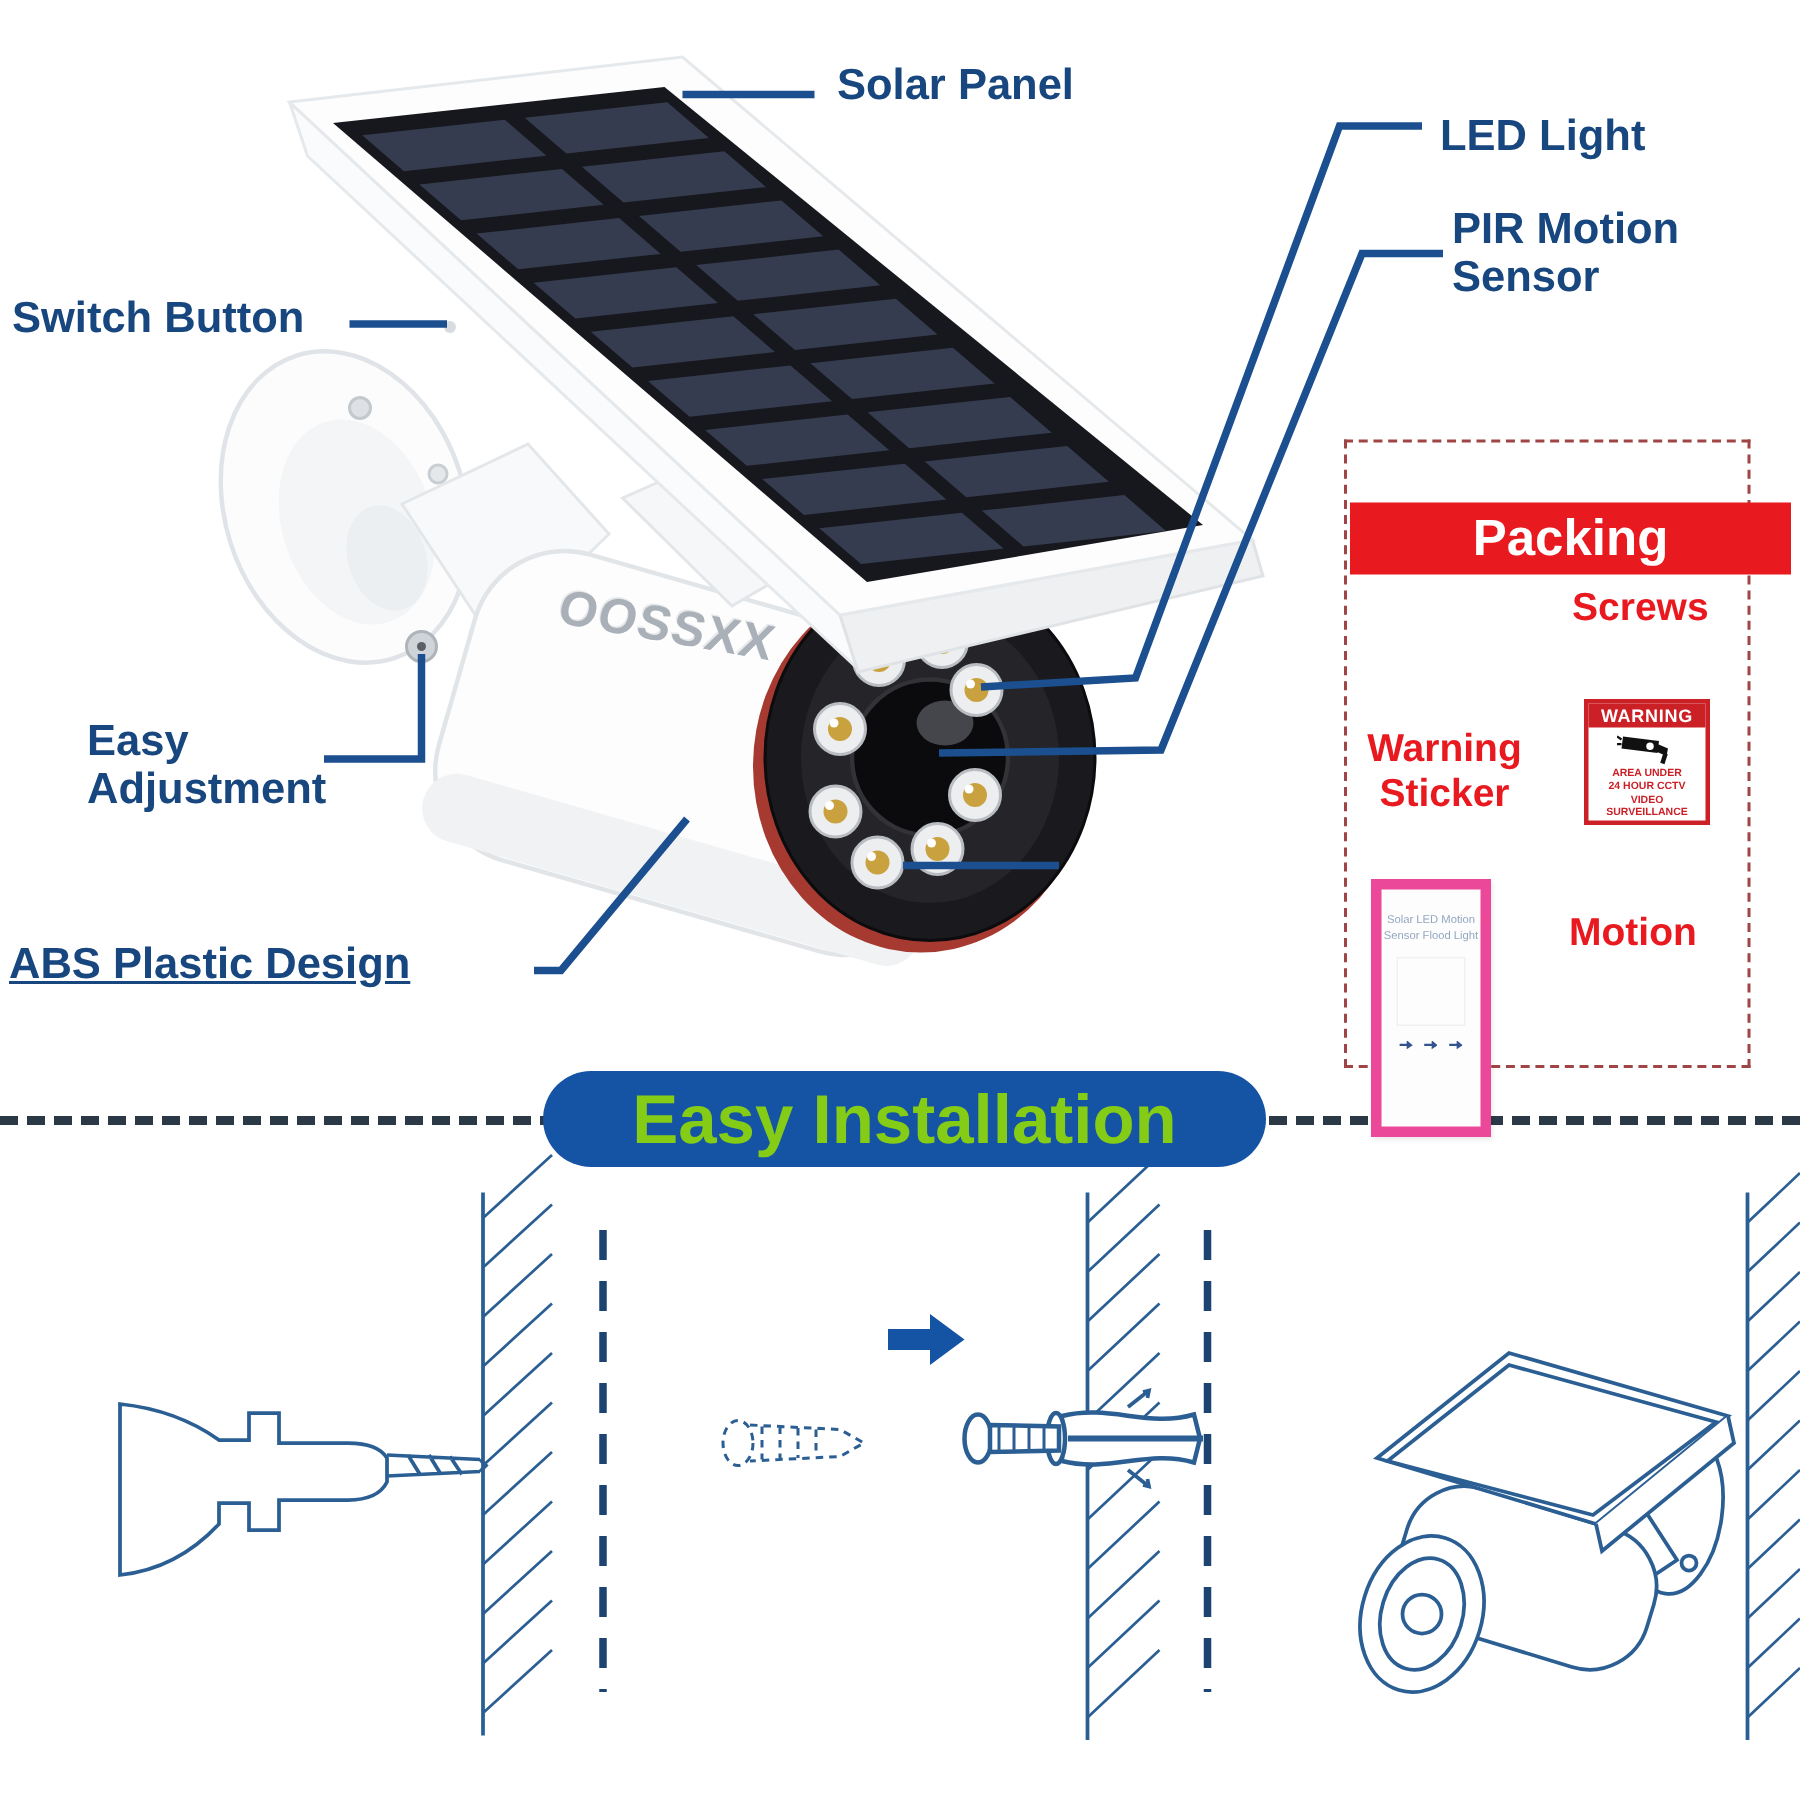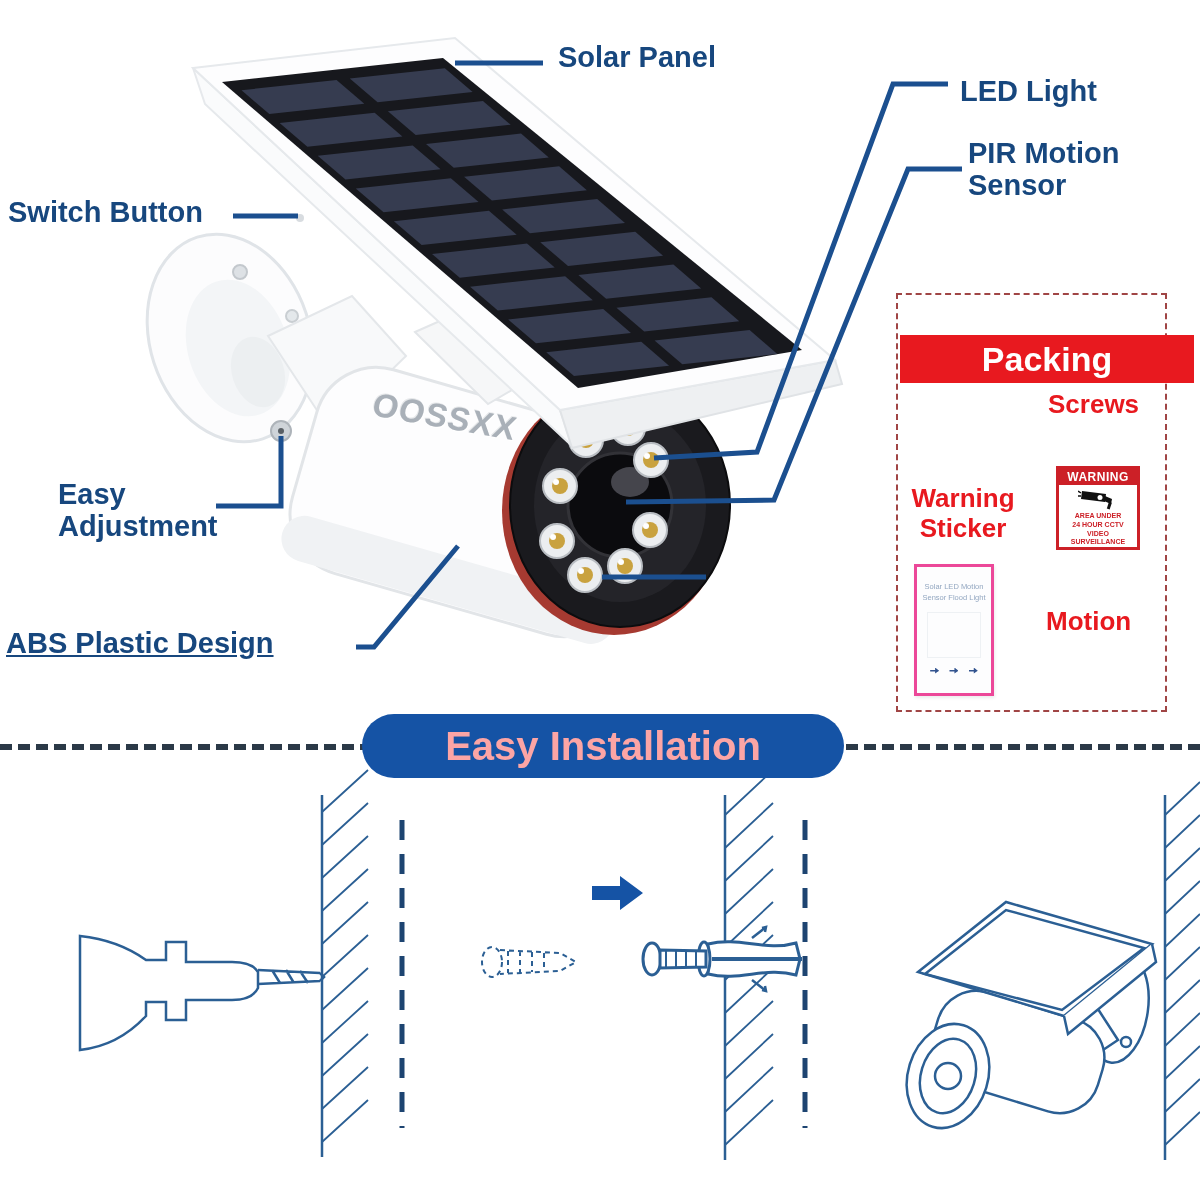--- a/index.html
+++ b/index.html
@@ -23,35 +23,35 @@
   #packing-header .t{color:#fff;font-weight:bold;font-size:34px;}
   
   #sticker{position:absolute;left:1056px;top:466px;width:84px;height:84px;z-index:3;
        border:3px solid #cc2027;background:#fff;box-sizing:border-box;}
   #sticker .head{background:#cc2027;color:#fff;font-weight:bold;font-size:12px;
        text-align:center;line-height:16px;height:16px;letter-spacing:.5px;}
   #sticker .cam{display:flex;justify-content:center;padding-top:2px;}
   #sticker .cap{color:#cc2027;font-weight:bold;font-size:7px;line-height:1.25;
        text-align:center;white-space:pre-line;margin-top:1px;}
   
-  #manual-card{position:absolute;left:914px;top:564px;width:80px;height:132px;z-index:3;
-       background:#fdfdfe;border:3px solid #ec4899;box-shadow:1px 2px 3px #00000014;
+  #manual-card{position:absolute;left:914px;top:586px;width:80px;height:172px;z-index:3;
+       background:#fdfdfe;border:7px solid #ec4899;box-shadow:1px 2px 3px #00000014;
        box-sizing:border-box;}
   #manual-card .title{color:#93a7c0;font-size:7.5px;line-height:1.5;text-align:center;
        margin-top:14px;white-space:pre-line;}
   #manual-card .fig{height:44px;margin:8px 10px 0 10px;border:1px solid #eef1f4;}
   #manual-card .icons{display:flex;justify-content:space-around;margin:10px 8px 0 8px;}
   #manual-card .icons span{width:9px;height:6px;background:#33548f;display:block;
        clip-path:polygon(0 40%,55% 40%,55% 0,100% 55%,55% 100%,55% 65%,0 65%);}
   
   #hsep{position:absolute;left:0;top:744px;width:1200px;height:0;z-index:2;
        border-top:6px dashed #2b3947;}
   #pill{position:absolute;left:362px;top:714px;width:482px;height:64px;z-index:3;
        background:#1553A5;border-radius:32px;display:flex;align-items:center;justify-content:center;}
-  #pill .t{color:#fca5a5;font-weight:bold;font-size:40px;}
+  #pill .t{color:#84cc16;font-weight:bold;font-size:46px;}
 </style>
 </head>
 <body>
 
 <div id="stage">
 
   <svg id="art" width="1200" height="1200" viewBox="0 0 1200 1200">
 
     <g>
       <ellipse cx="230" cy="338" rx="80" ry="106" transform="rotate(-18 230 338)" fill="#fcfcfd" stroke="#e0e4e8" stroke-width="3"></ellipse>

